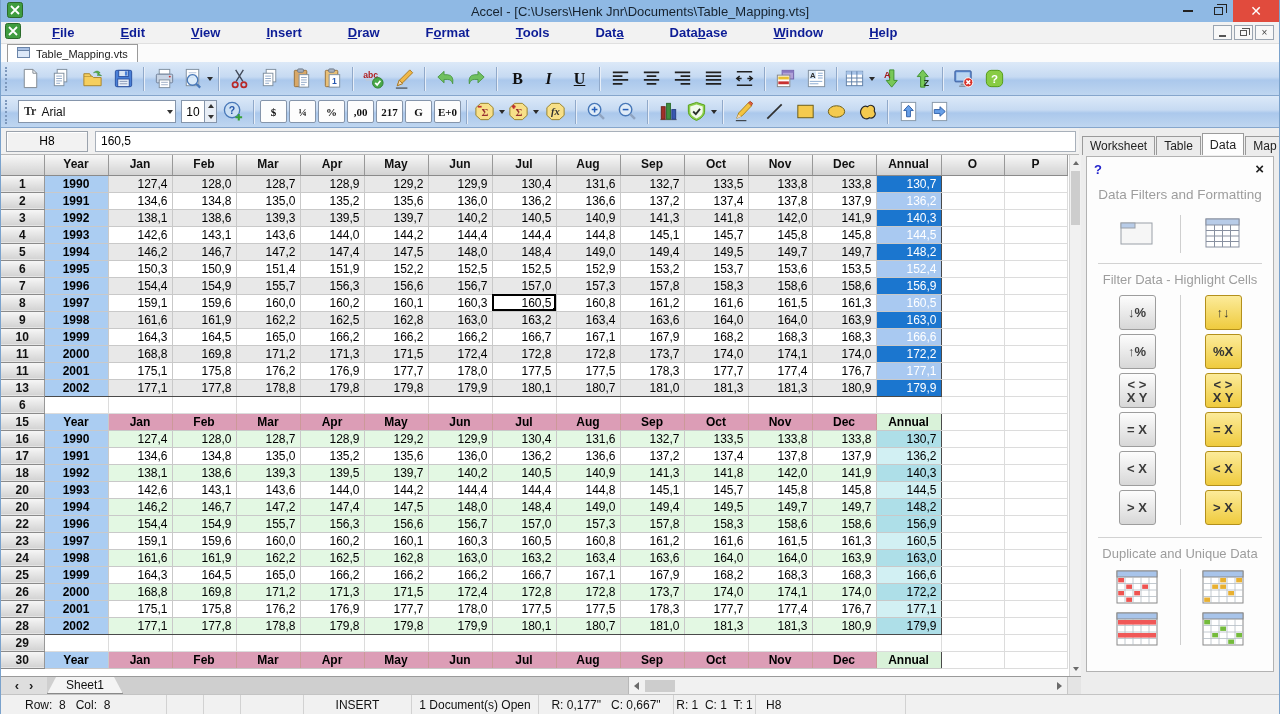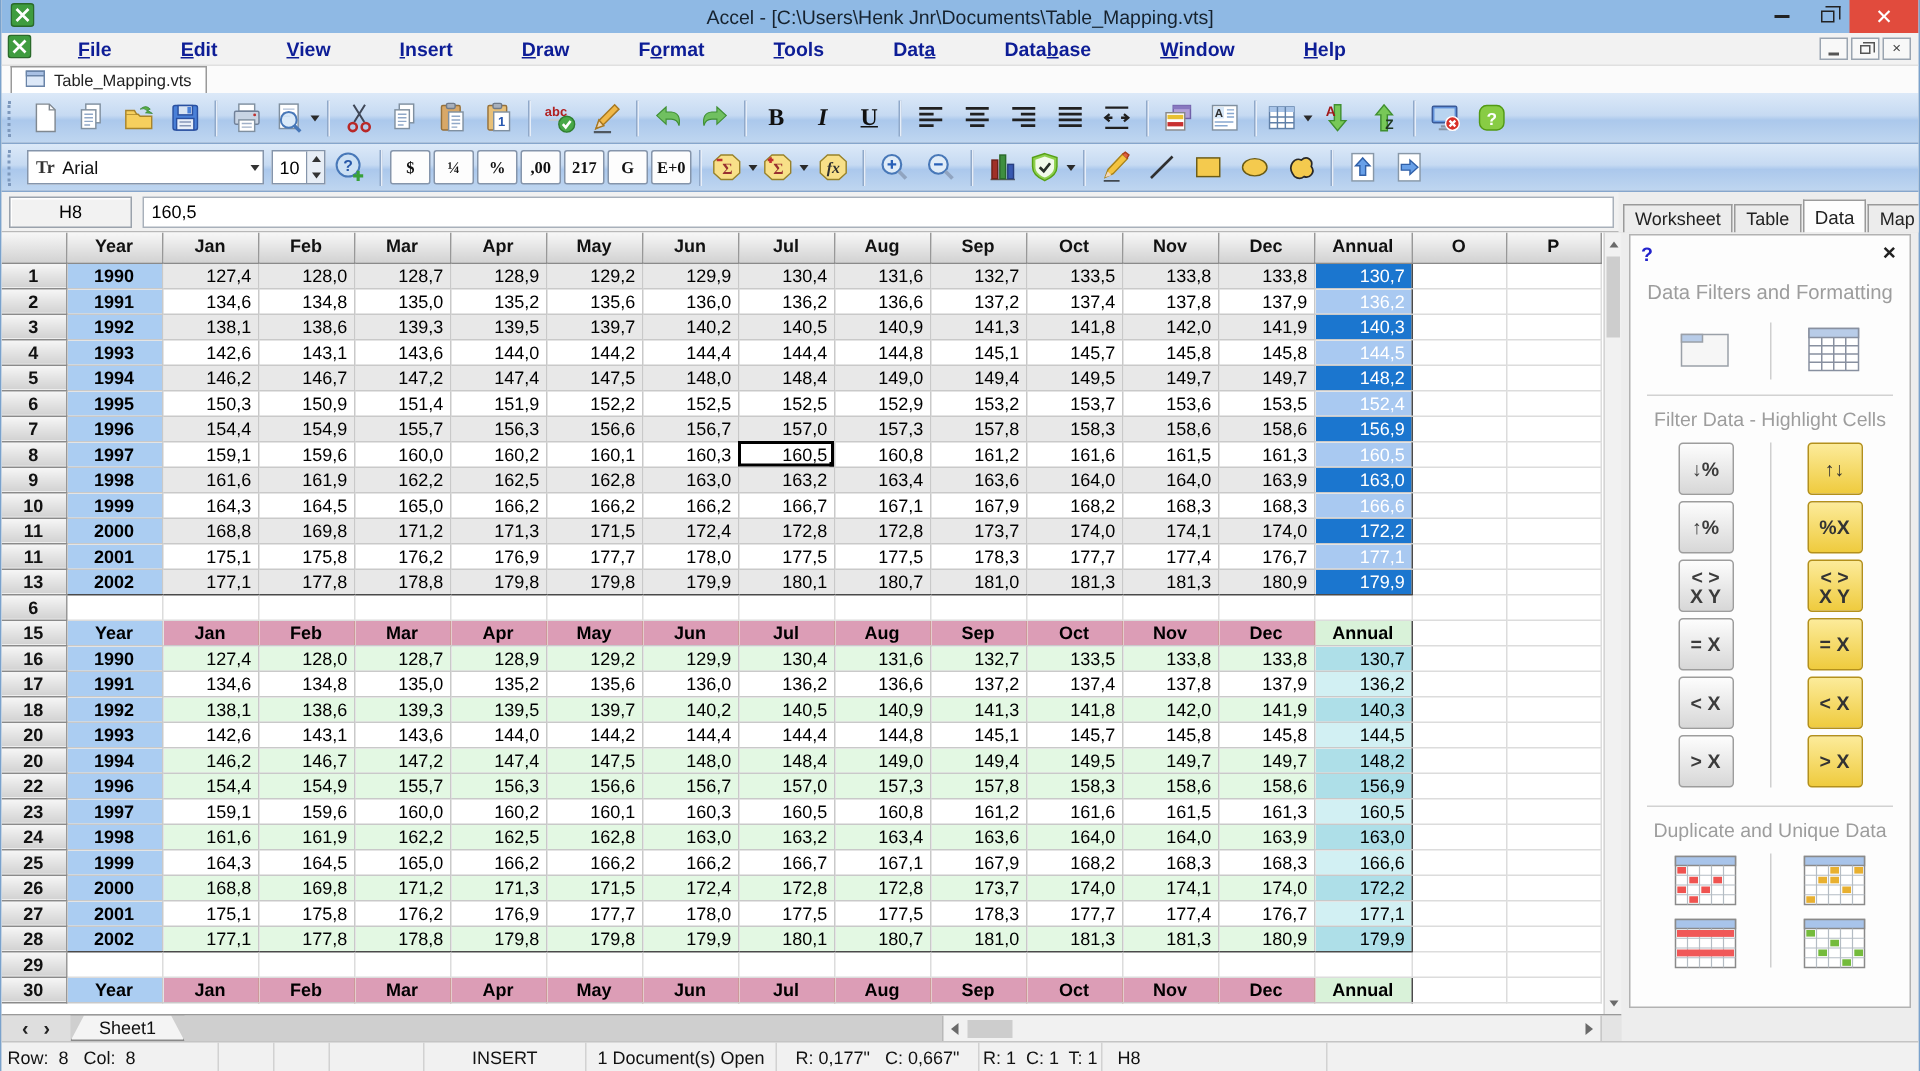--- a/index.html
+++ b/index.html
@@ -1344,21 +1344,21 @@
                 <rect x="34.2" y="21" width="5.8" height="4.4" fill="#74bb3c"></rect>
                 <rect x="26.2" y="27.5" width="5.8" height="4.4" fill="#74bb3c"></rect>
               </svg></span>
           </div>
         </div>
     </div>
   </div>
 </div>
 
 <div id="statusbar">
-  <div class="sseg" style="width:145px;justify-content:flex-start;padding-left:4px">Row:  8   Col:  8</div>
+  <div class="sseg" style="width:166px;justify-content:flex-start;padding-left:24px">Row:  8   Col:  8</div>
   <div class="sseg" style="width:37px"></div>
   <div class="sseg" style="width:37px"></div>
   <div class="sseg" style="width:63px"></div>
   <div class="sseg" style="width:108px">INSERT</div>
   <div class="sseg" style="width:127px">1 Document(s) Open</div>
   <div class="sseg" style="width:135px">R: 0,177"   C: 0,667"</div>
   <div class="sseg" style="width:82px">R: 1  C: 1  T: 1</div>
   <div class="sseg" style="width:150px;justify-content:flex-start;padding-left:10px">H8</div>
   <div class="sseg" style="flex:1;border-right:none"></div>
 </div>

